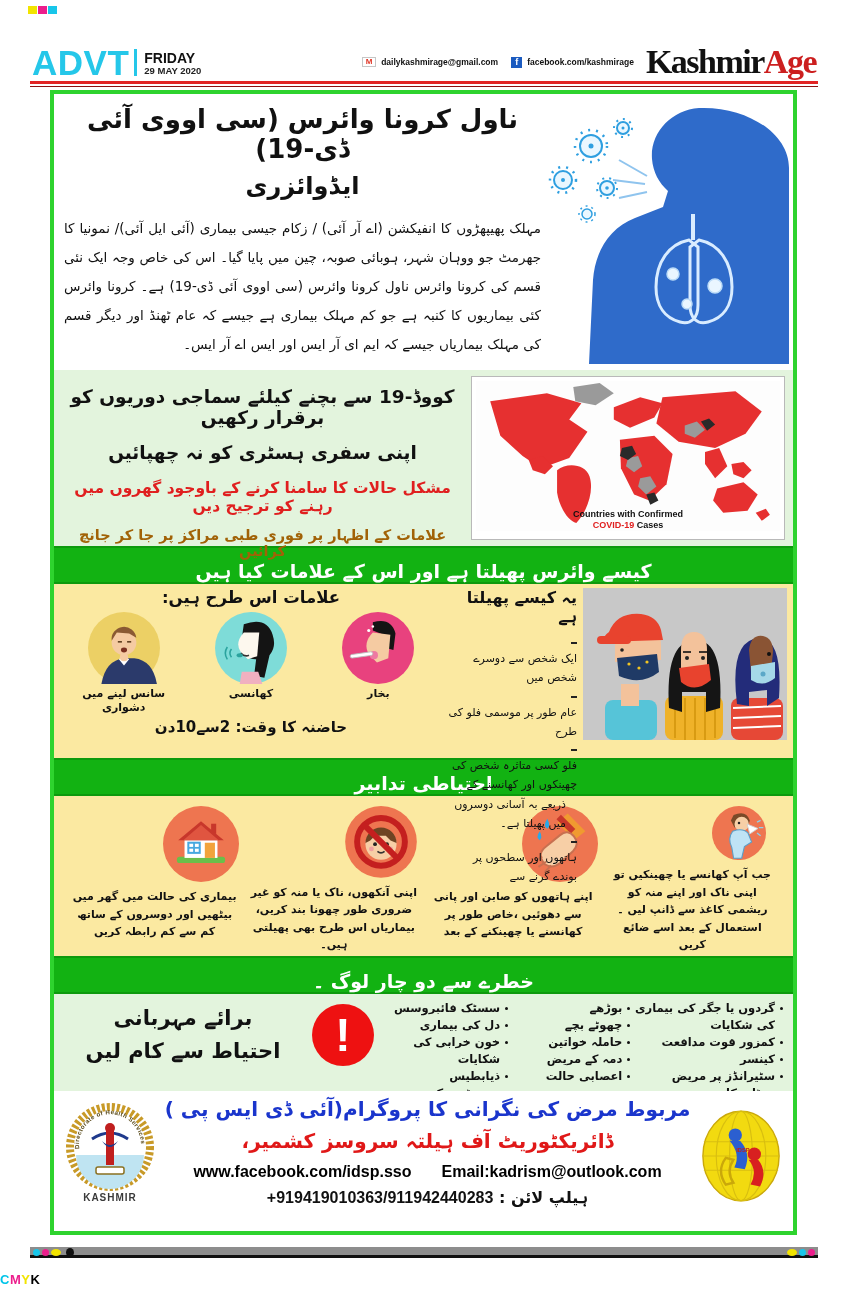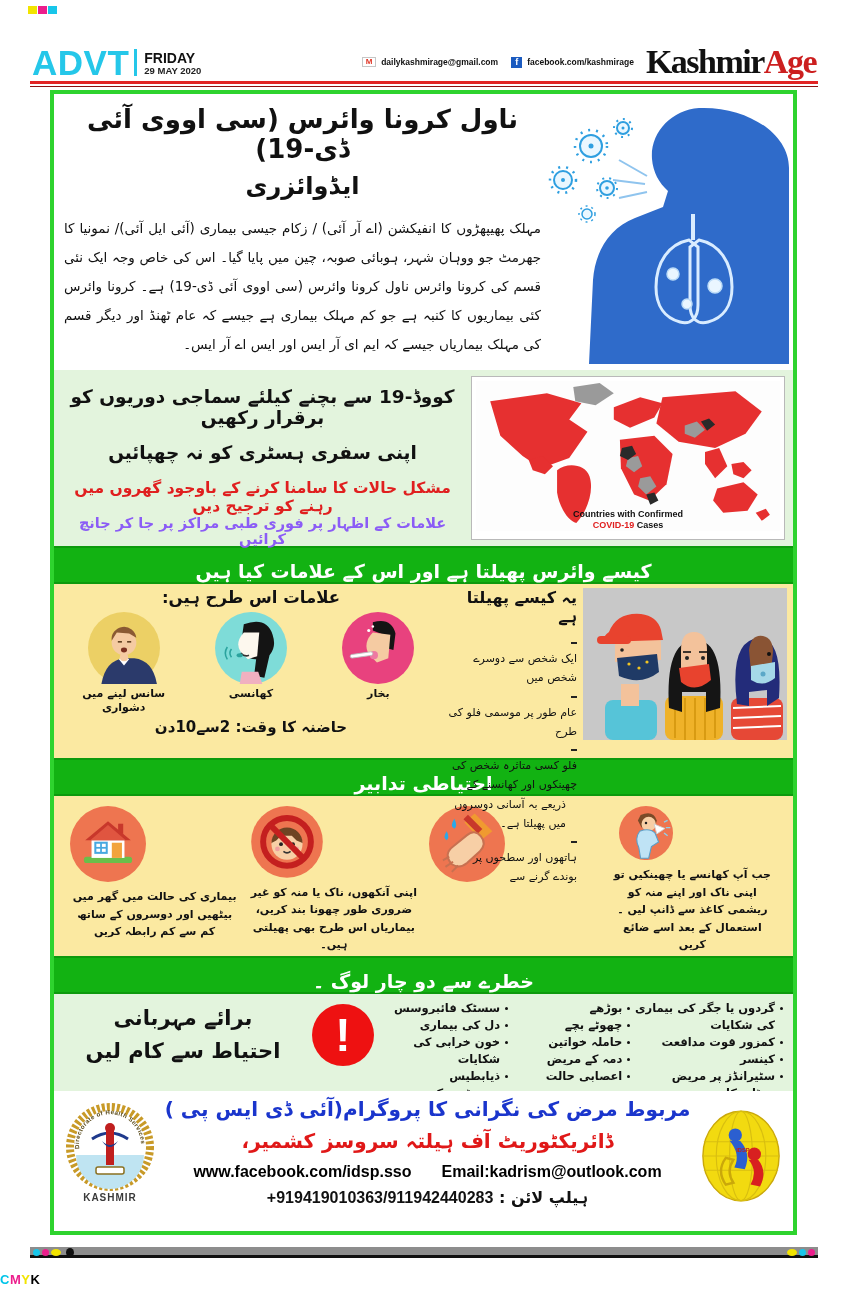--- a/index.html
+++ b/index.html
@@ -39,21 +39,21 @@
   .title-l1 { font-size:26px; font-weight:700; color:#111; text-align:center; }
   .title-l2 { font-size:24px; font-weight:700; color:#111; text-align:center; margin-top:8px; }
   .intro-body { margin-top:14px; font-size:13.5px; line-height:2.15; color:#111; text-align:justify; }
 
   
   .sec-dist { height:176px; background:#e3f4dd; display:flex; padding:6px 8px; gap:8px; }
   .dist-text { flex:1; text-align:center; padding-top:4px; }
   .dist-l1 { font-size:18.5px; font-weight:600; color:#111; margin-top:6px; }
   .dist-l2 { font-size:18.5px; font-weight:600; color:#111; margin-top:14px; }
   .dist-l3 { font-size:15.5px; font-weight:800; color:#e01f1f; margin-top:16px; }
-  .dist-l4 { font-size:14.5px; font-weight:600; color:#8b5cf6; margin-top:0; }
+  .dist-l4 { font-size:14.5px; font-weight:600; color:#a16207; margin-top:12px; }
   .dist-map { width:314px; background:#fff; border:1px solid #b9b9b9; position:relative; padding:4px; }
   .map-caption { position:absolute; left:0; right:0; bottom:8px; text-align:center; font-size:9px; font-weight:800; color:#111; line-height:1.25; }
   .map-caption .red { color:#e02020; }
 
   
   .banner { height:38px; background:#12b212; border-top:2px solid #0d9a0d; border-bottom:2px solid #0d9a0d;
             display:flex; align-items:flex-end; justify-content:center; }
   .banner span { color:#fff; font-size:19px; font-weight:800; }
 
   
@@ -67,21 +67,21 @@
   .spread-block { position:absolute; left:392px; right:6px; top:4px; display:flex; gap:6px; }
   .sp-text { width:148px; }
   .sp-heading { font-size:16px; font-weight:800; color:#111; text-align:right; margin-bottom:8px; }
   .sp-li { display:flex; flex-direction:column; align-items:flex-start; gap:5px; font-size:11px; color:#111; line-height:1.75; }
   .sp-li .dash { width:6px; height:2px; background:#222; margin-top:8px; flex:none; }
   .sp-li.cont { padding-right:11px; }
   .people-illus { width:204px; height:152px; }
 
   
   .sec-prec { height:160px; background:#fbe9a1; display:flex; justify-content:space-between; padding:10px 16px 2px; gap:10px; }
-  .prec-item { width:24%; display:flex; flex-direction:column; align-items:flex-start; }
+  .prec-item { width:24%; display:flex; flex-direction:column; align-items:flex-end; }
   .prec-caption { margin-top:6px; font-size:11px; font-weight:600; color:#111; text-align:center; line-height:1.6; }
 
   
   .sec-risk { position:relative; height:97px; background:#e3f4dd; }
   .caution { position:absolute; left:14px; top:8px; width:306px; display:flex; align-items:center; gap:14px; }
   .caution-text { flex:1; text-align:center; font-size:21px; font-weight:800; color:#111; line-height:1.55; }
   .excl-circle { width:62px; height:62px; border-radius:50%; background:#ee1111; color:#fff; display:flex; align-items:center; justify-content:center; font-size:46px; font-weight:900; flex:none; line-height:1; }
   .risk-lists { position:absolute; left:332px; right:10px; top:6px; display:flex; direction:rtl; }
   .risk-col { flex:1; }
   .risk-col.wide { flex:1.25; }
@@ -389,20 +389,21 @@
       <div class="prec-item">
         <svg viewBox="0 0 60 60" width="76" height="76">
           <circle cx="30" cy="30" r="30" fill="#ee7550"></circle>
           <polygon points="36,6 50,20 41,27 28,13" fill="#f09a30"></polygon>
           <rect x="27" y="12" width="16" height="5" transform="rotate(45 35 14)" fill="#c8372b"></rect>
           <path d="M18,46 q-7,-8 1,-14 l11,-9 q6,-5 11,1 q5,6 -1,12 l-10,9 q-6,5 -12,1 z" fill="#f7cfa6" stroke="#c87050" stroke-width="1.6"></path>
           <path d="M16,40 l-5,3 M19,44 l-6,4 M23,47 l-5,5" stroke="#c87050" stroke-width="1.6" fill="none"></path>
           <path d="M20,10 q3,6 0,8 q-4,-2 0,-8 z" fill="#2ba8e8"></path>
           <path d="M14,20 q2.5,5 0,7 q-3.5,-2 0,-7 z" fill="#2ba8e8"></path>
         </svg>
+        <div class="prec-caption urdu">اپنے ہاتھوں کو صابن اور پانی سے دھوئیں ،خاص طور پر کھانسنے یا چھینکنے کے بعد</div>
       </div>
       <div class="prec-item">
         <svg viewBox="0 0 60 60" width="76" height="76">
           <circle cx="30" cy="30" r="30" fill="#ee7550"></circle>
           <path d="M24,10 q14,-6 18,6 l-2,7 -15,1 -4,-8 z" fill="#7a4a28"></path>
           <circle cx="33" cy="20" r="8" fill="#f7cfa6"></circle>
           <path d="M23,28 q11,-4 17,2 l4,10 -8,5 -3,13 -9,0 -2,-12 q-5,-10 1,-18 z" fill="#bfe3f5" stroke="#5a9ec8" stroke-width="1.2"></path>
           <polygon points="39,20 51,25 42,31" fill="#fff" stroke="#cfcfcf" stroke-width="1"></polygon>
           <path d="M50,18 l4,-2 M52,24 l5,0 M50,30 l4,3" stroke="#8fd0ea" stroke-width="1.6" fill="none"></path>
           <circle cx="30" cy="19" r="1.4" fill="#222"></circle>

